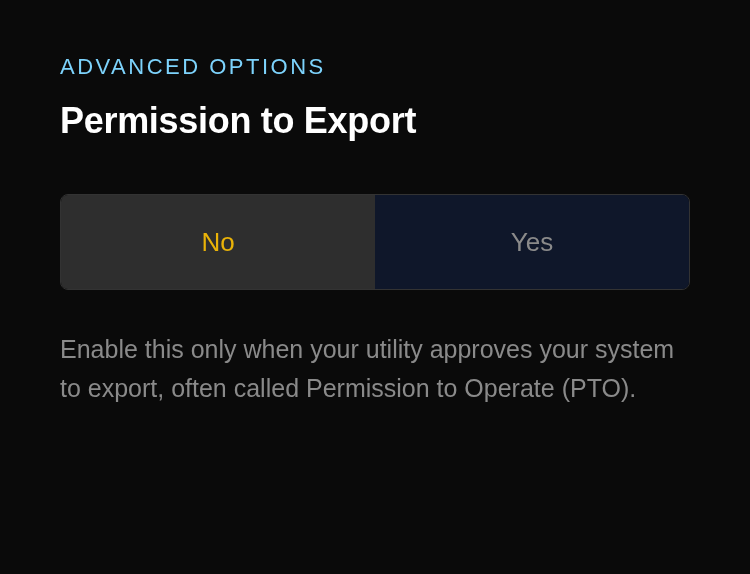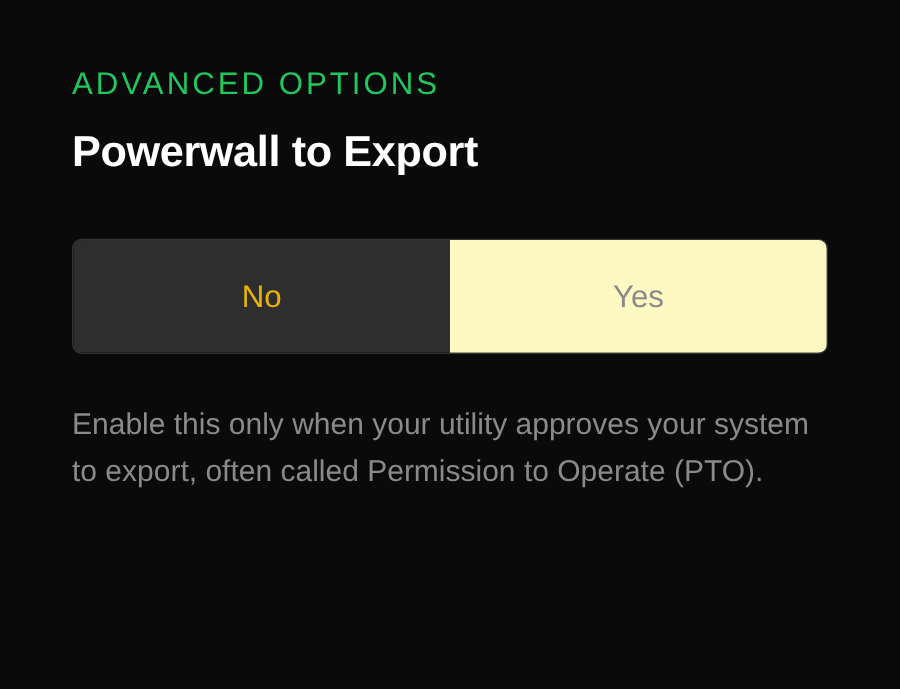--- a/index.html
+++ b/index.html
@@ -9,22 +9,22 @@
     }
     body {
       width: 750px;
       height: 574px;
       background: #0a0a0a;
       font-family: -apple-system, BlinkMacSystemFont, "Segoe UI", Helvetica, Arial, sans-serif;
       padding: 54px 60px 0 60px;
       overflow: hidden;
     }
     .section-label {
-      color: #22c55e;
-      font-size: 26px;
+      color: #7dd3fc;
+      font-size: 22px;
       font-weight: 500;
       letter-spacing: 2.5px;
       margin-bottom: 20px;
     }
     .page-title {
       color: #ffffff;
       font-size: 36px;
       font-weight: 600;
       letter-spacing: -0.3px;
       margin-bottom: 52px;
@@ -39,21 +39,21 @@
     }
     .segment {
       flex: 1;
       height: 94px;
       display: flex;
       align-items: center;
       justify-content: center;
       font-size: 26px;
       font-weight: 500;
       cursor: pointer;
-      background: #fef9c3;
+      background: #0f172a;
       color: #8a8a8a;
     }
     .segment.selected {
       background: #2e2e2e;
       color: #eab308;
     }
     .description {
       color: #8a8a8a;
       font-size: 25px;
       line-height: 1.55;
@@ -64,21 +64,21 @@
     }
     .description p:last-child {
       margin-bottom: 0;
     }
   </style>
 </head>
 <body>
 
 <div class="section-label">ADVANCED OPTIONS</div>
 
-<h1 class="page-title">Powerwall to Export</h1>
+<h1 class="page-title">Permission to Export</h1>
 
 <div class="segmented-control">
   <div class="segment selected">No</div>
   <div class="segment">Yes</div>
 </div>
 
 <div class="description">
   <p>Enable this only when your utility approves your system to export, often called Permission to Operate (PTO).</p>
 </div>
 

